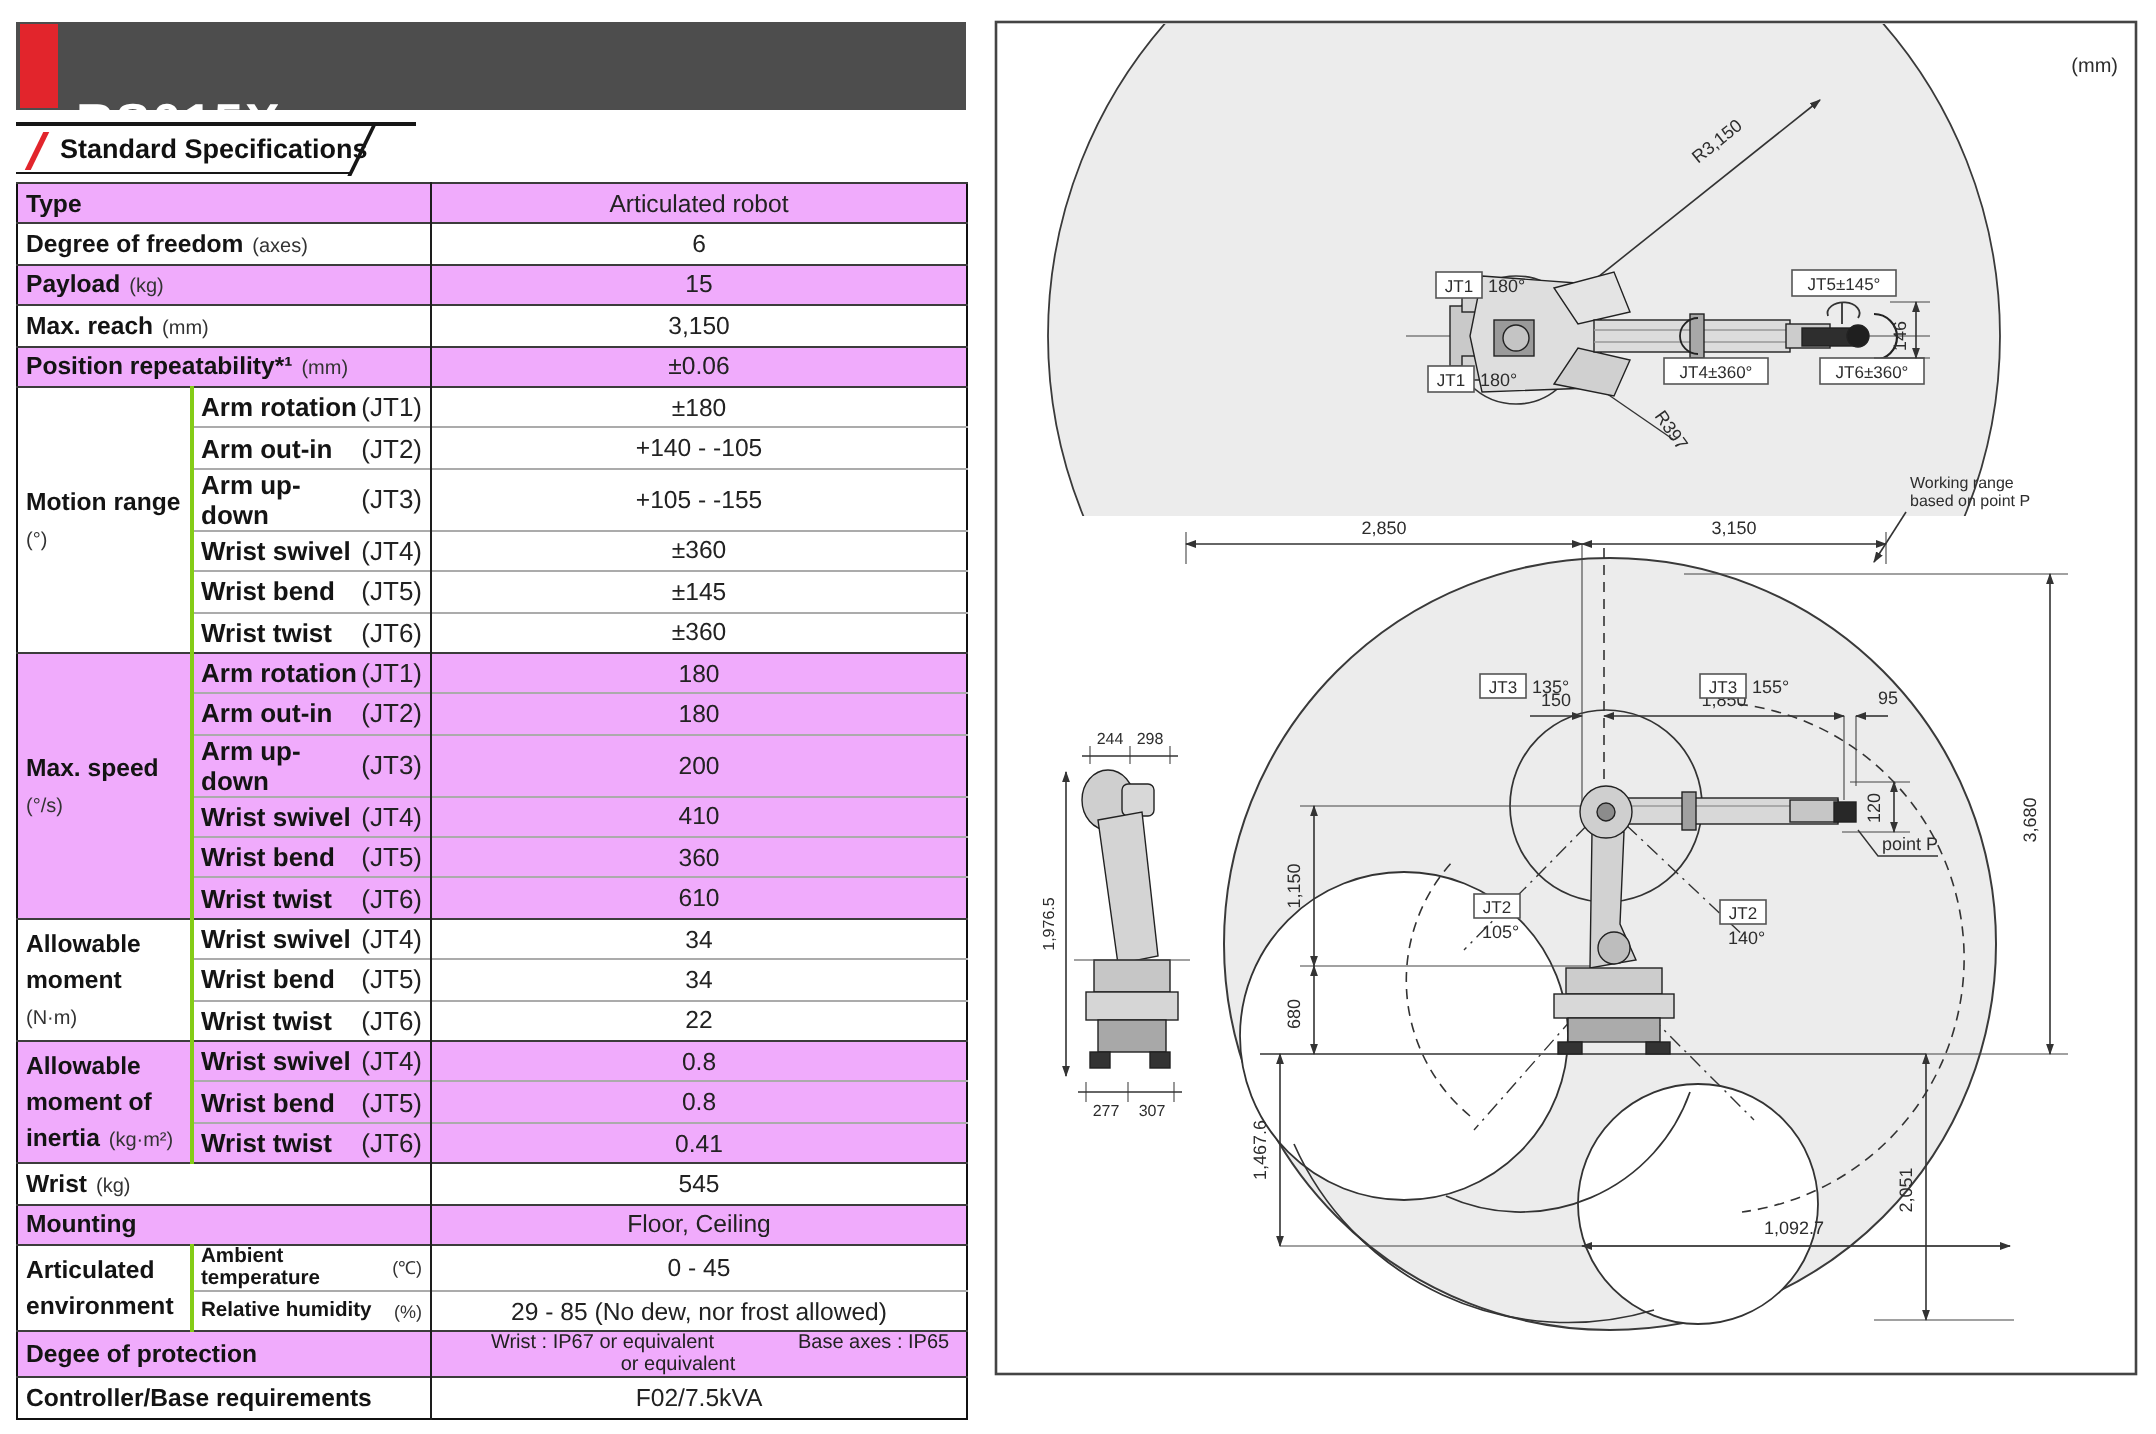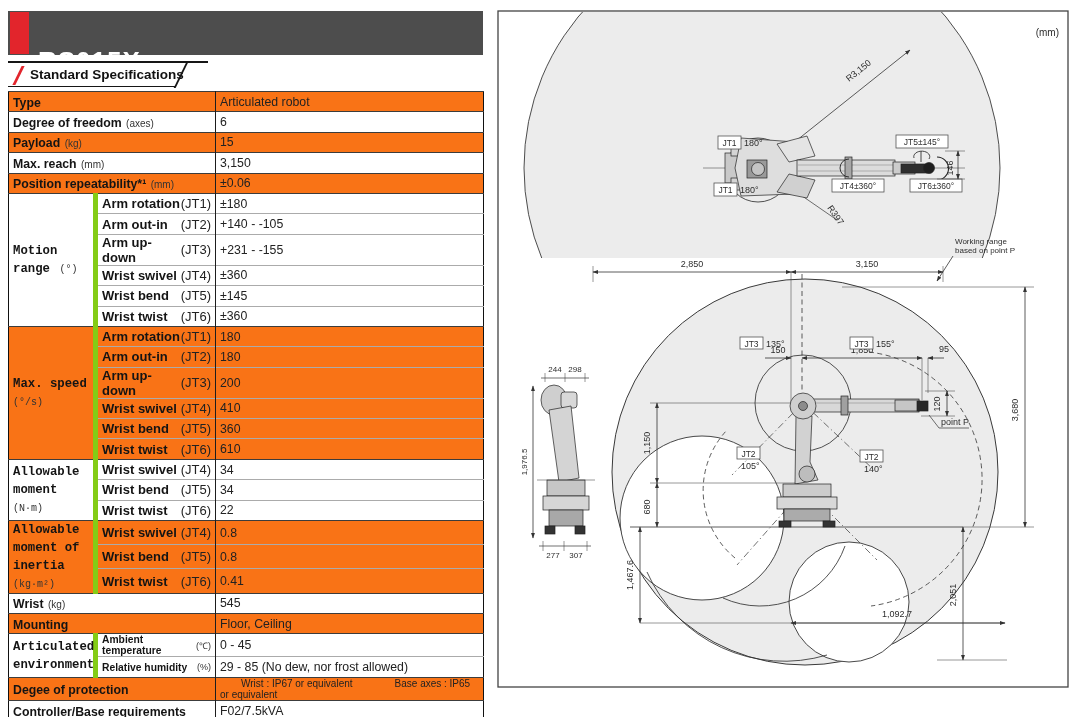--- a/index.html
+++ b/index.html
@@ -17,30 +17,30 @@
   .ribbon .rs{position:absolute;left:9px;top:3px;width:2.5px;height:19px;background:#e2252c;transform:skewX(-26deg);}
   .ribbon .bs{position:absolute;left:172px;top:-1px;width:1.6px;height:26px;background:#161616;transform:skewX(-26deg);}
   .ribbon .bb{position:absolute;left:0;top:23px;width:168px;height:0;border-bottom:1.6px solid #161616;}
 
   
   table.spec{position:absolute;left:8px;top:91px;width:475px;border-collapse:collapse;
              border:1.8px solid #111;table-layout:fixed;}
   table.spec td{padding:0 4px;vertical-align:middle;border-top:1.1px solid #3c3c3c;height:19.4px;}
   table.spec tr.tn td{border-top:0.8px solid #ababab;}
   col.c1{width:87px;} col.c2{width:120px;} col.c3{width:268px;}
-  td.grp{border-right:5px solid #84cc16;padding-left:5px;padding-right:9px;line-height:1.12;font-family:Liberation Mono, monospace;}
+  td.grp{border-right:2px solid #84cc16;padding-left:5px;padding-right:9px;line-height:1.12;}
   td.sub{border-right:1.6px solid #1d1d1d;}
   td.lab2{border-right:1.6px solid #1d1d1d;padding-left:6px;}
-  tr.sh td{background:#f97316;}
+  tr.sh td{background:#f0abfc;}
   .lb{font-weight:bold;font-size:12.3px;color:#141414;}
   .un{font-size:10px;color:#333;font-weight:normal;}
   .sr{display:flex;justify-content:space-between;align-items:center;}
   .sr .lb{font-size:13px;}
   .sr .jt{font-size:13px;color:#222;}
-  td.val{font-size:12.3px;color:#222;}
+  td.val{text-align:center;font-size:12.3px;color:#222;}
   .cond .lb{font-size:10.3px;} .cond .un{font-size:9px;}
   td.val.small{font-size:10px;}
   td.val .vseg{margin:0 21px;}
 
   .footnote{position:absolute;left:12px;top:692px;font-size:11px;color:#3a3a3a;margin-top:44px;}
 
   
   .panel{position:absolute;left:497px;top:10px;width:572px;height:678px;}
   svg text{font-family:"Liberation Sans",sans-serif;font-size:9px;fill:#2d2d2d;}
   svg text.t10{font-size:10px;}
@@ -116,21 +116,21 @@
         </td>
         <td class="val">+140 - -105</td>
       </tr>
     <tr class="tn">
         <td class="sub">
           <div class="sr">
             <span class="lb">Arm up-down</span>
             <span class="jt">(JT3)</span>
           </div>
         </td>
-        <td class="val">+231 - -155</td>
+        <td class="val">+105 - -155</td>
       </tr>
     <tr class="tn">
         <td class="sub">
           <div class="sr">
             <span class="lb">Wrist swivel</span>
             <span class="jt">(JT4)</span>
           </div>
         </td>
         <td class="val">±360</td>
       </tr>

